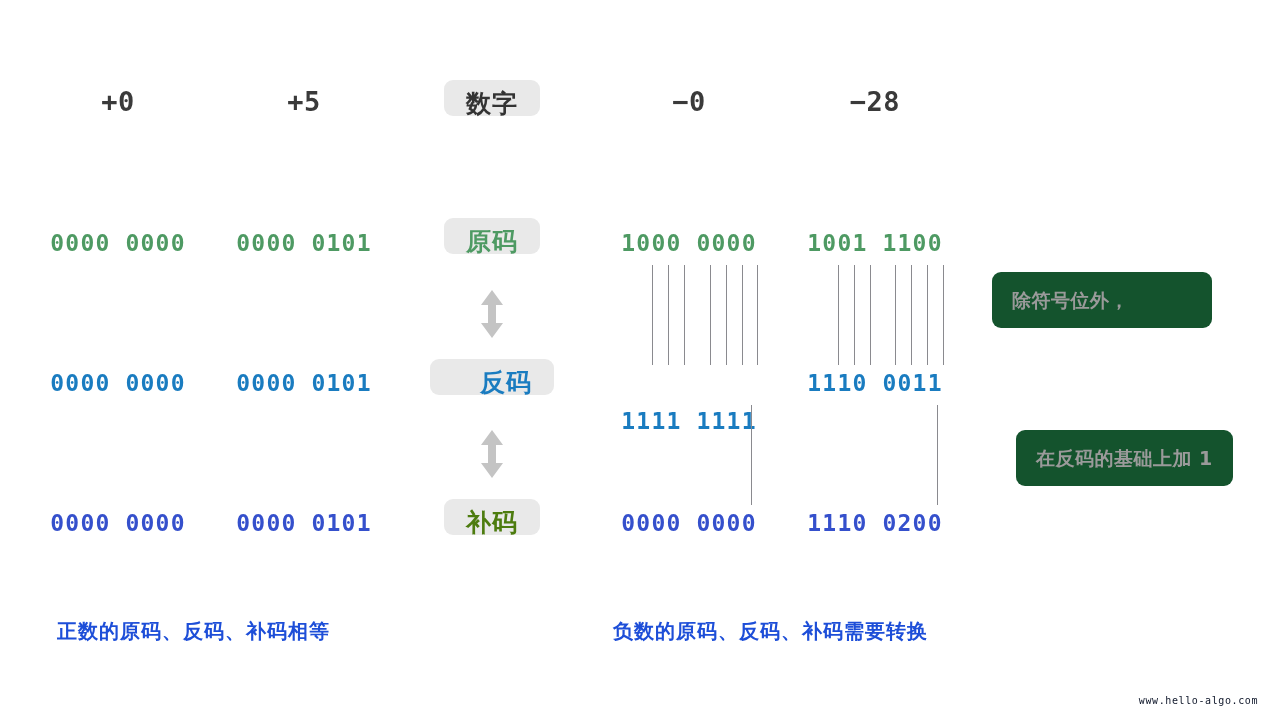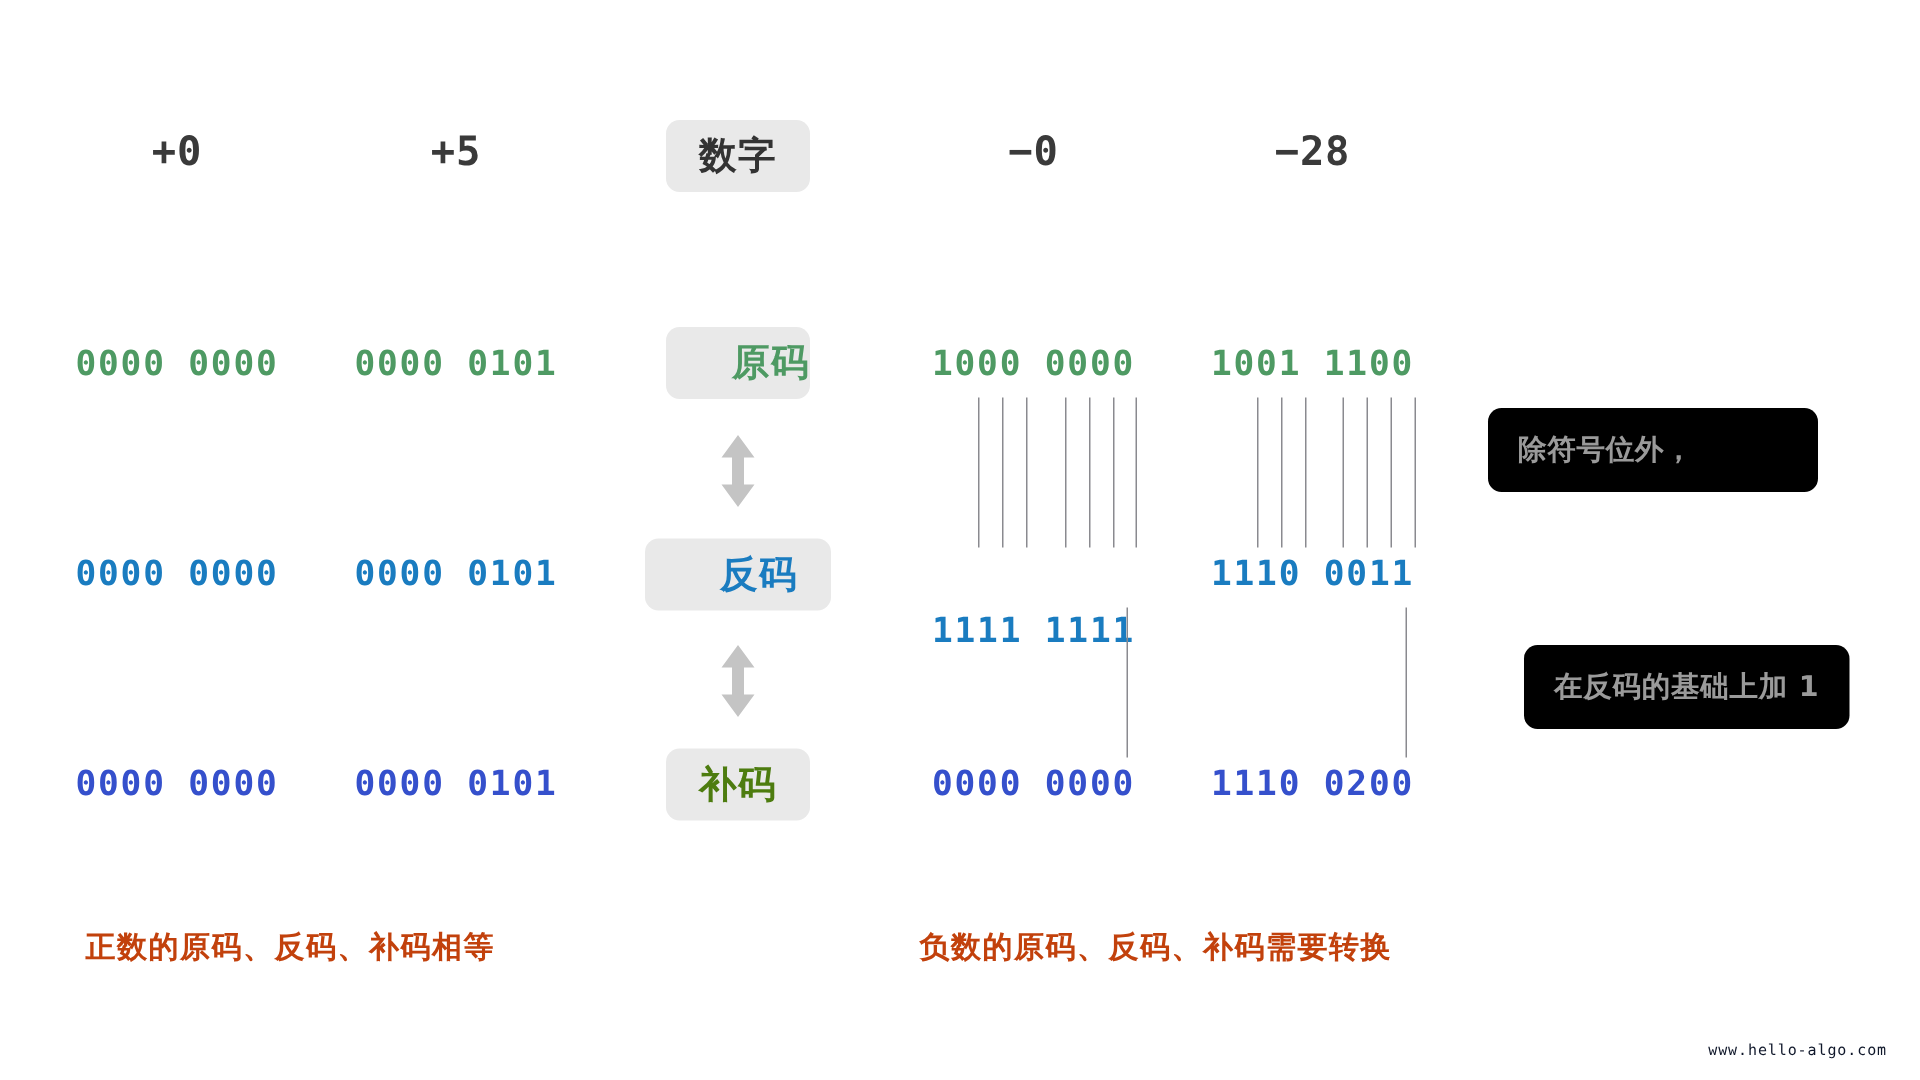--- a/index.html
+++ b/index.html
@@ -53,21 +53,21 @@
 
   
   .chip {
     position: absolute;
     background: #e9e9e9;
     border-radius: 9px;
     font-size: 25px;
     font-weight: bold;
     text-align: center;
     line-height: 48px;
-    height: 48px;
+    height: 36px;
     width: 96px;
     transform: translateX(-50%);
     letter-spacing: 1px;
   }
   .chip.dark   { color: #333333; }
   .chip.green  { color: #4e9a63; }
   .chip.blue   { color: #1a7cc0; }
   .chip.indigo { color: #4d7c0f; }
 
   
@@ -81,35 +81,35 @@
   
   .conn {
     position: absolute;
     width: 1px;
     background: #8a8a8f;
   }
 
   
   .note {
     position: absolute;
-    background: #000000;
+    background: #14532d;
     border-radius: 9px;
     color: #9a9a9a;
     font-size: 19px;
     font-weight: bold;
     line-height: 30px;
     padding: 13px 20px;
     letter-spacing: 0.5px;
   }
   .note-line { display: block; }
 
   
   .caption {
     position: absolute;
-    color: #c2410c;
+    color: #1d4ed8;
     font-size: 20px;
     font-weight: bold;
     letter-spacing: 1px;
     white-space: nowrap;
   }
 
   
   .watermark {
     position: absolute;
     right: 22px;
@@ -124,21 +124,21 @@
 <body>
 
 <div class="canvas">
 
   <div class="cell num-header" style="left:118px; top:86px;">+0</div>
   <div class="cell num-header" style="left:304px; top:86px;">+5</div>
   <div class="cell num-header" style="left:689px; top:86px;">−0</div>
   <div class="cell num-header" style="left:875px; top:86px;">−28</div>
 
   <div class="chip dark" style="left:492px; top:80px;">数字</div>
-  <div class="chip green" style="left:492px; top:218px;text-align:right;">原码</div>
+  <div class="chip green" style="left:492px; top:218px;">原码</div>
   <div class="chip blue" style="left:492px; top:359px;padding-left:28px;">反码</div>
   <div class="chip indigo" style="left:492px; top:499px;">补码</div>
 
   <div class="cell bits green" style="left:118px; top:230px;">0000 0000</div>
   <div class="cell bits green" style="left:304px; top:230px;">0000 0101</div>
   <div class="cell bits green" style="left:689px; top:230px;">1000 0000</div>
   <div class="cell bits green" style="left:875px; top:230px;">1001 1100</div>
 
   <div class="cell bits blue" style="left:118px; top:370px;">0000 0000</div>
   <div class="cell bits blue" style="left:304px; top:370px;">0000 0101</div>

